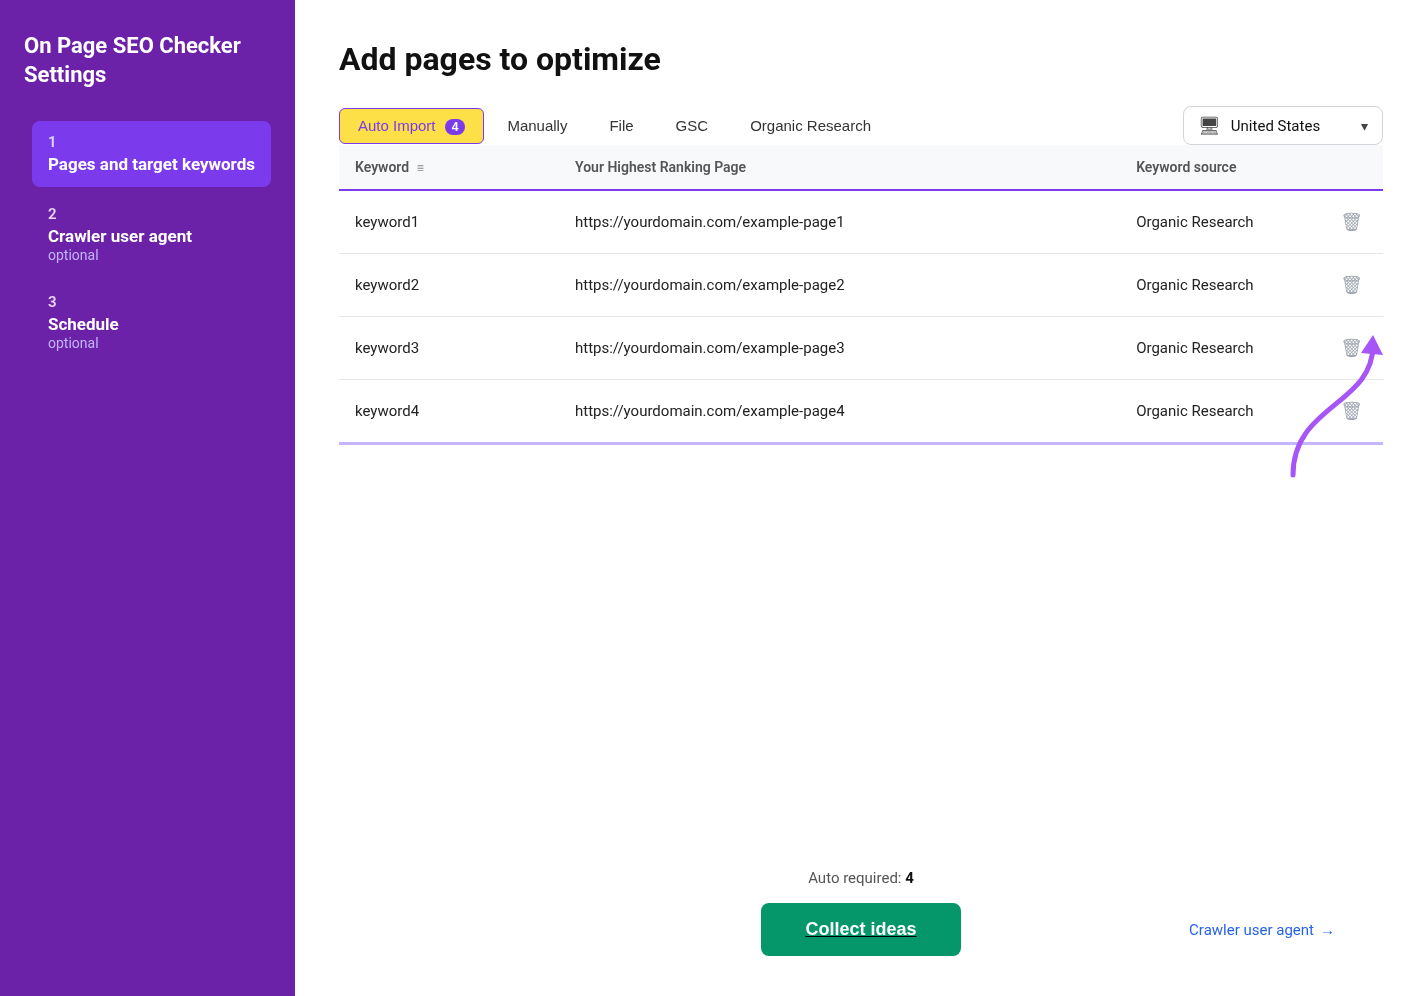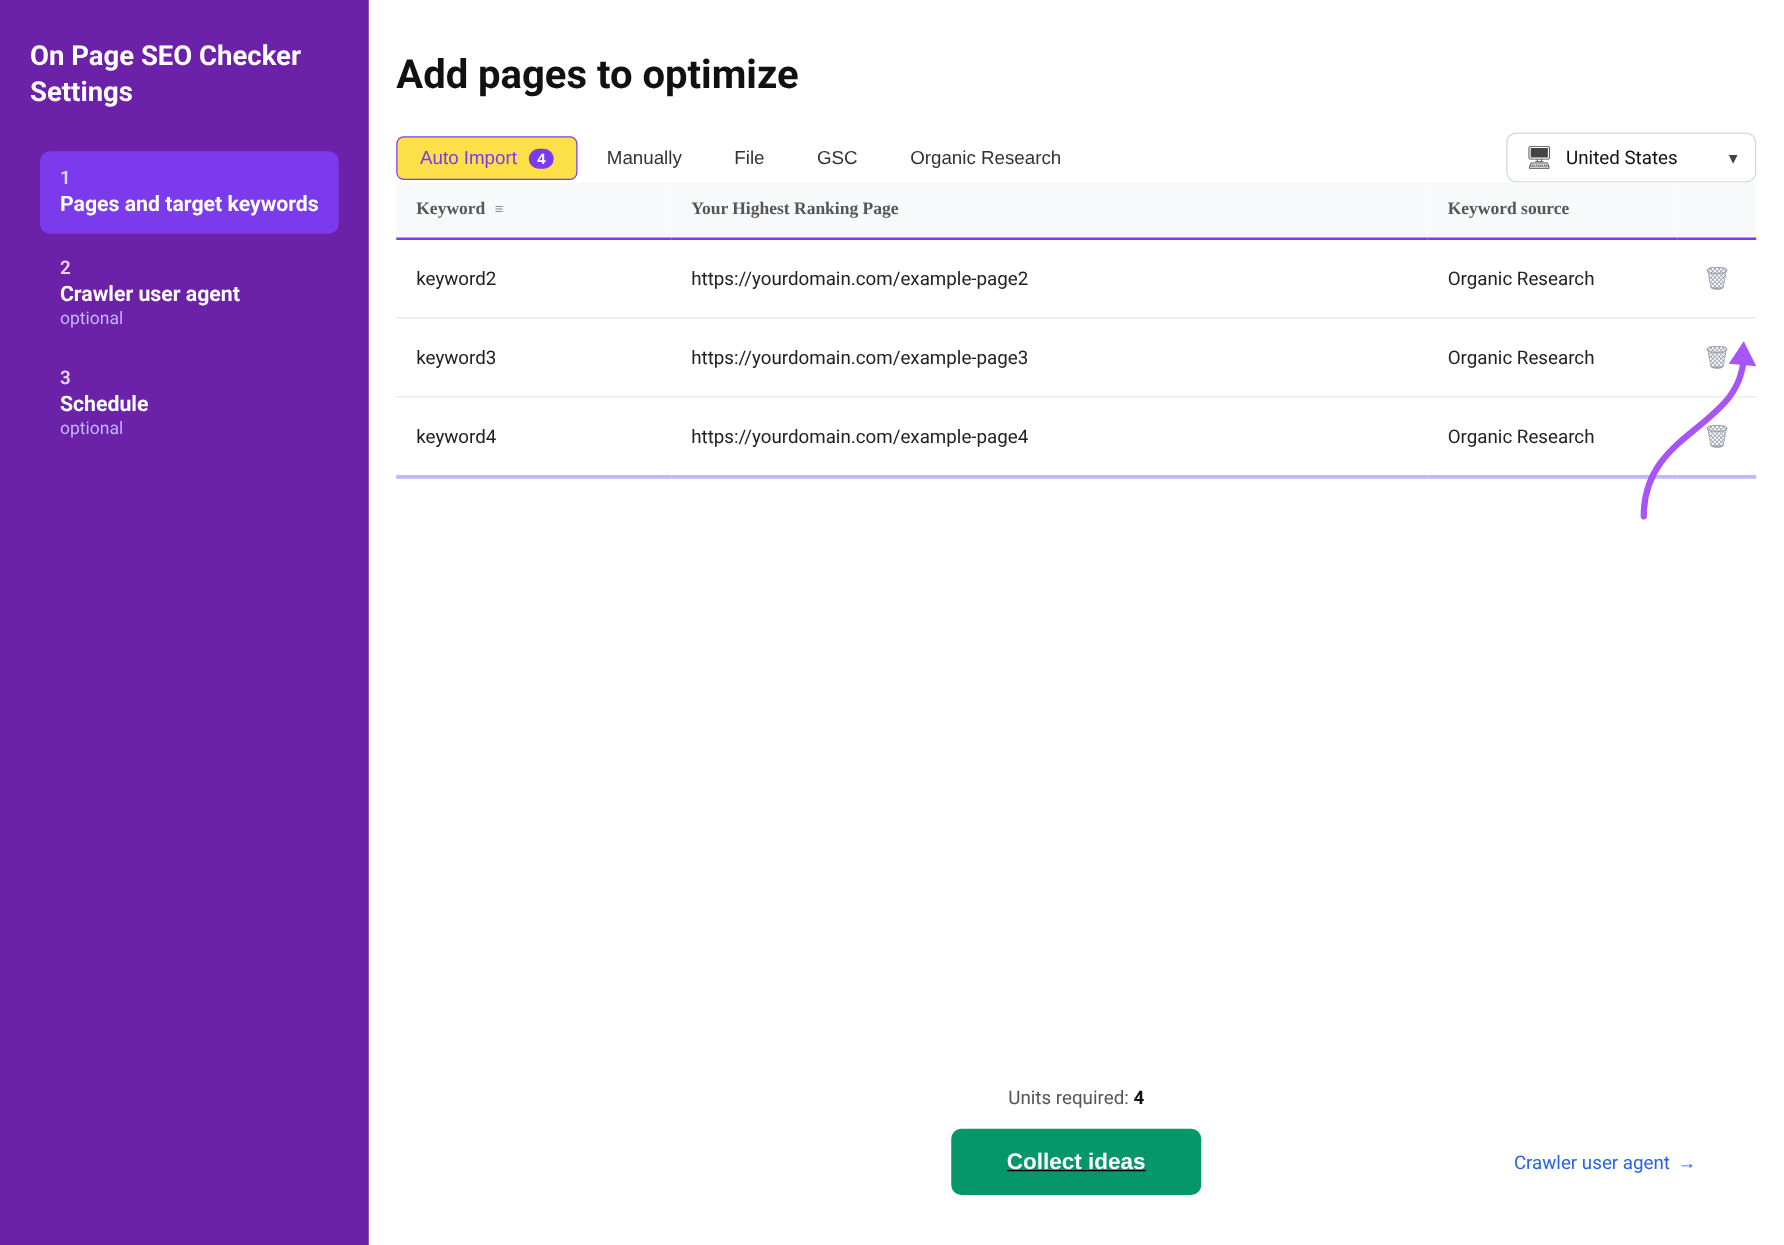--- a/index.html
+++ b/index.html
@@ -60,21 +60,21 @@
     }
     .sidebar-item-sublabel {
       font-size: 14px;
       color: #c4b5fd;
       font-weight: 400;
     }
 
     
     .main {
       flex: 1;
-      padding: 40px 22px;
+      padding: 40px 44px;
       display: flex;
       flex-direction: column;
       overflow: hidden;
     }
     .page-title {
       font-size: 32px;
       font-weight: 700;
       color: #111;
       margin-bottom: 28px;
     }
@@ -140,21 +140,20 @@
       margin-top: 0;
       border: none;
       flex: 1;
     }
     table {
       width: 100%;
       border-collapse: collapse;
     }
     thead tr {
       border-bottom: 2px solid #7c3aed;
-      font-family: Liberation Serif, serif;
     }
     thead th {
       text-align: left;
       padding: 14px 16px;
       font-size: 14px;
       font-weight: 600;
       color: #555;
       background: #f8f9fa;
     }
     thead th:first-child { width: 220px; }
@@ -306,20 +305,28 @@
           <th>
             <span>Your Highest Ranking Page</span>
           </th>
           <th>
             <span>Keyword source</span>
           </th>
           <th></th>
         </tr>
       </thead>
       <tbody id="table-body">
+      <tr>
+      <td>keyword1</td>
+      <td>https://yourdomain.com/example-page1</td>
+      <td>Organic Research</td>
+      <td>
+        <button class="delete-btn">🗑</button>
+      </td>
+    </tr>
           <tr>
       <td>keyword2</td>
       <td>https://yourdomain.com/example-page2</td>
       <td>Organic Research</td>
       <td>
         <button class="delete-btn">🗑</button>
       </td>
     </tr>
           <tr>
       <td>keyword3</td>
@@ -345,21 +352,21 @@
 
         <path d="M 30 150 C 30 80, 110 80, 110 20" stroke="#a855f7" stroke-width="5" fill="none" stroke-linecap="round"></path>
 
         <polygon points="110,10 120,30 98,28" fill="#a855f7"></polygon>
       </svg>
     </div>
   </div>
 
   <div class="bottom-section">
     <div class="units-text">
-      <span>Units required:</span>
+      <span>Auto required:</span>
       <strong>4</strong>
     </div>
     <div class="bottom-row">
       <button class="collect-btn">Collect ideas</button>
       <a class="next-link">
         <span>Crawler user agent</span>
         <span>→</span>
       </a>
     </div>
   </div>

